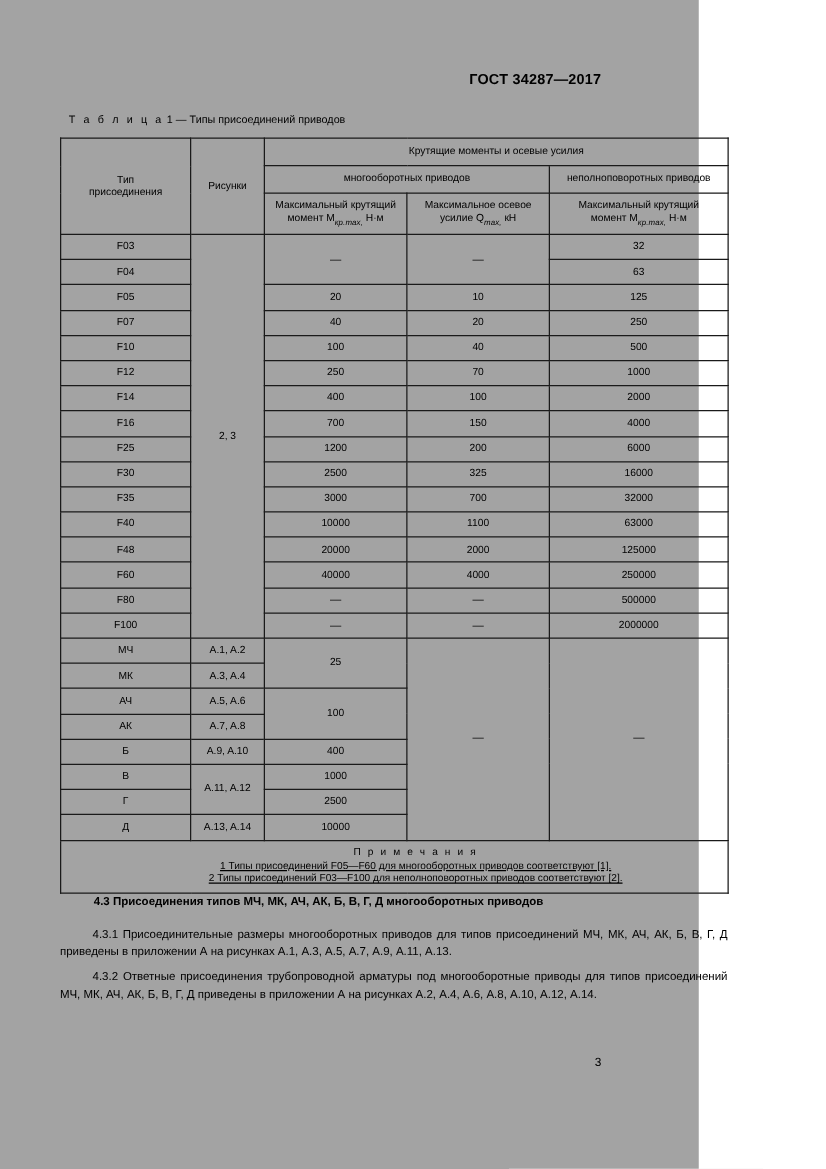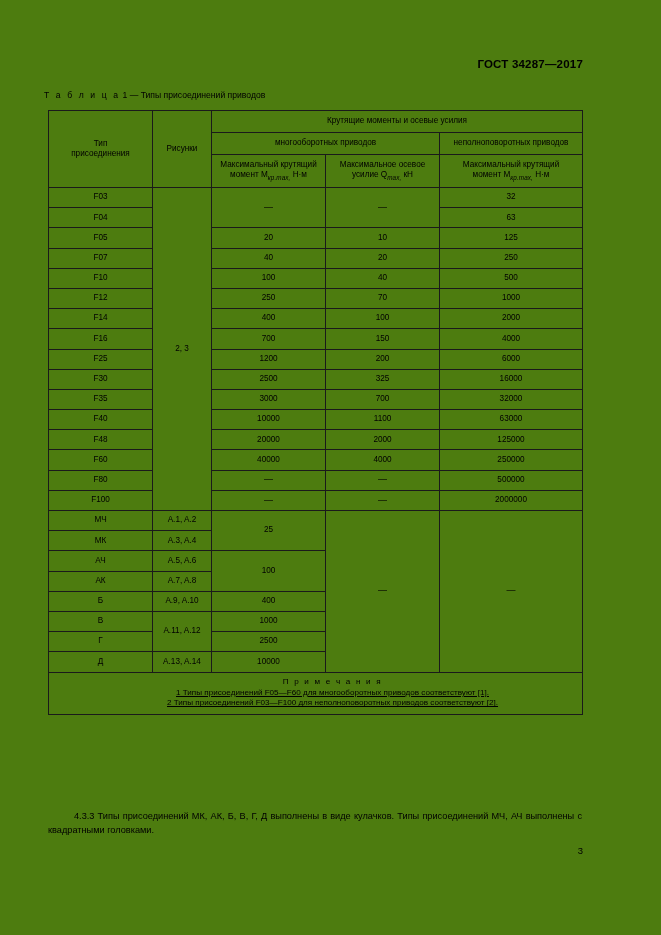--- a/index.html
+++ b/index.html
@@ -11,36 +11,36 @@
     width: 661px;
     height: 935px;
     position: relative;
     font-family: "Liberation Sans", sans-serif;
     color: #000000;
     overflow: hidden;
   }
   .page {
     position: absolute;
     left: 0; top: 0;
-    width: 661px;
+    width: 559px;
     height: 935px;
-    background: #4d7c0f;
+    background: #a3a3a3;
   }
   .header-std {
     position: absolute;
     right: 78px;
     top: 58px;
     font-size: 11.5px;
     font-weight: bold;
     letter-spacing: 0.2px;
     white-space: nowrap;
   }
   .table-caption {
     position: absolute;
-    left: 44px;
+    left: 55px;
     top: 90px;
     font-size: 8.6px;
     white-space: nowrap;
   }
   .table-caption .spaced {
     letter-spacing: 2.1px;
   }
   table.main {
     position: absolute;
     left: 48px;
@@ -302,20 +302,22 @@
       <tr>
         <td colspan="5" class="notes">
           <span class="ntitle">П р и м е ч а н и я</span>
           <span class="nline">1 Типы присоединений F05—F60 для многооборотных приводов соответствуют [1].</span>
           <span class="nline">2 Типы присоединений F03—F100 для неполноповоротных приводов соответствуют [2].</span>
         </td>
       </tr>
     </tbody>
   </table>
 
-
-
-
-  <div class="body-text p433"><span class="ind"></span><span>4.3.3  Типы присоединений МК, АК, Б, В, Г, Д выполнены в виде кулачков. Типы присоединений МЧ, АЧ выполнены с квадратными головками.</span></div>
+  <div class="heading43">4.3  Присоединения типов МЧ, МК, АЧ, АК, Б, В, Г, Д многооборотных приводов</div>
+
+  <div class="body-text p431"><span class="ind"></span><span>4.3.1  Присоединительные размеры многооборотных приводов для типов присоединений МЧ, МК, АЧ, АК, Б, В, Г, Д приведены в приложении А на рисунках А.1, А.3, А.5, А.7, А.9, А.11, А.13.</span></div>
+
+  <div class="body-text p432"><span class="ind"></span><span>4.3.2  Ответные присоединения трубопроводной арматуры под многооборотные приводы для типов присоединений МЧ, МК, АЧ, АК, Б, В, Г, Д приведены в приложении А на рисунках А.2, А.4, А.6, А.8, А.10, А.12, А.14.</span></div>
+
 
   <div class="page-num">3</div>
 
 </div>
 
 </body></html>

